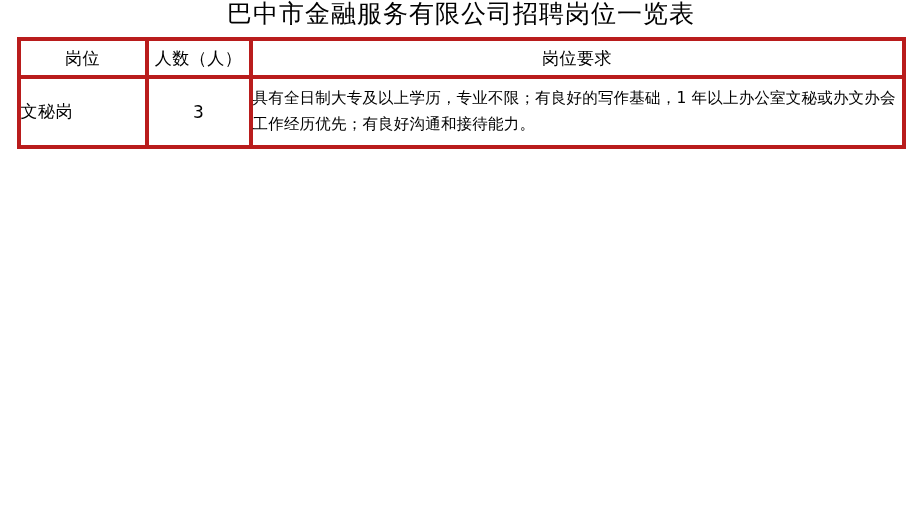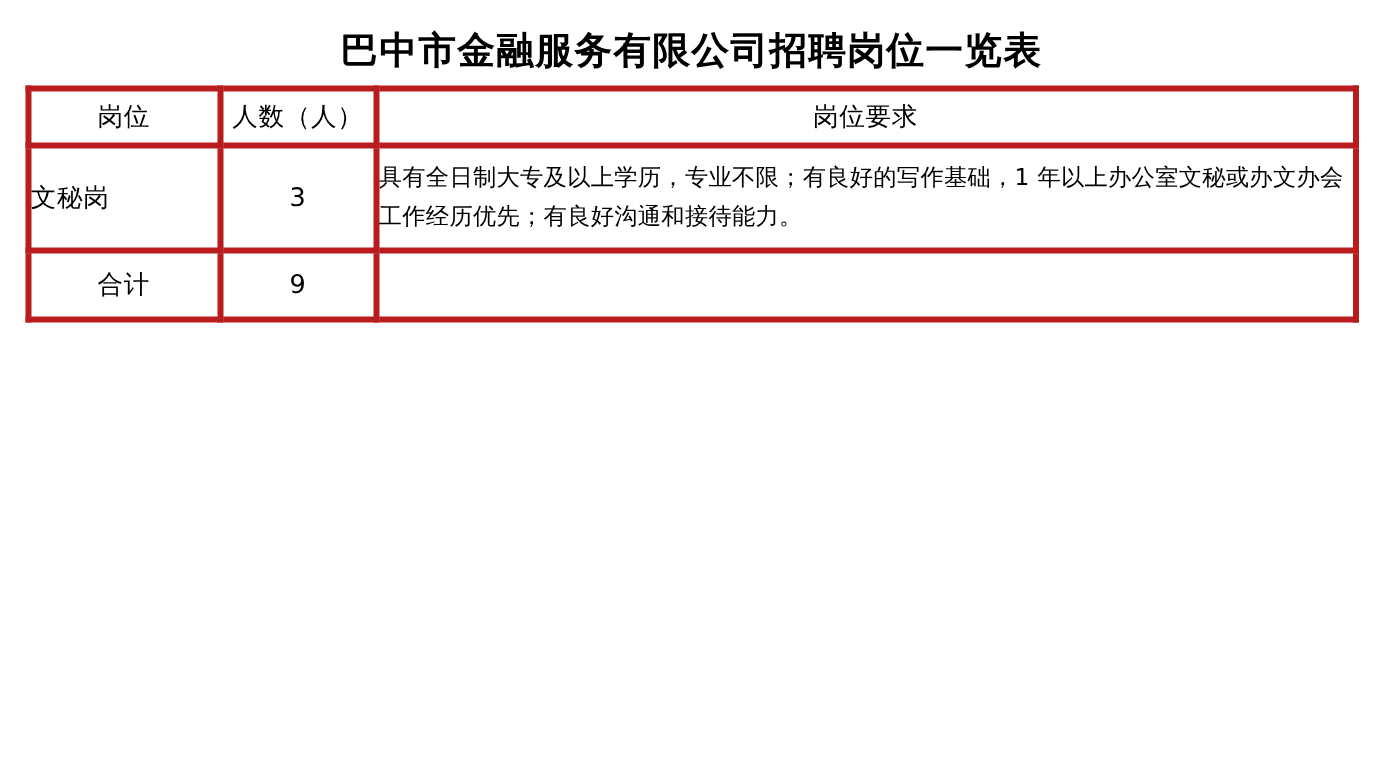--- a/index.html
+++ b/index.html
@@ -16,24 +16,24 @@
   }
   .page {
     width: 922px;
     height: 518px;
     position: relative;
     box-sizing: border-box;
   }
   .doc-title {
     text-align: center;
     font-family: "DejaVu Sans", "Liberation Sans", sans-serif;
-    font-weight: bold;
+    font-weight: normal;
     font-size: 25px;
     letter-spacing: 1px;
-    padding-top: 20px;
+    padding-top: 0;
     padding-bottom: 9px;
     line-height: 1.1;
   }
   table.recruit {
     border-collapse: collapse;
     table-layout: fixed;
     margin: 0 auto;
     width: 885px;
     border: 2px solid #000;
   }
@@ -103,21 +103,16 @@
         <th class="hdr-cell">人数（人）</th>
         <th class="hdr-cell">岗位要求</th>
       </tr>
     </thead>
     <tbody>
       <tr class="row-h3">
         <td class="post-cell">文秘岗</td>
         <td class="num-cell">3</td>
         <td class="req-cell">具有全日制大专及以上学历，专业不限；有良好的写作基础，1 年以上办公室文秘或办文办会工作经历优先；有良好沟通和接待能力。</td>
       </tr>
-      <tr class="row-total">
-        <td class="total-label">合计</td>
-        <td class="num-cell">9</td>
-        <td class="req-cell"></td>
-      </tr>
     </tbody>
   </table>
 
 </div>
 
 </body></html>

